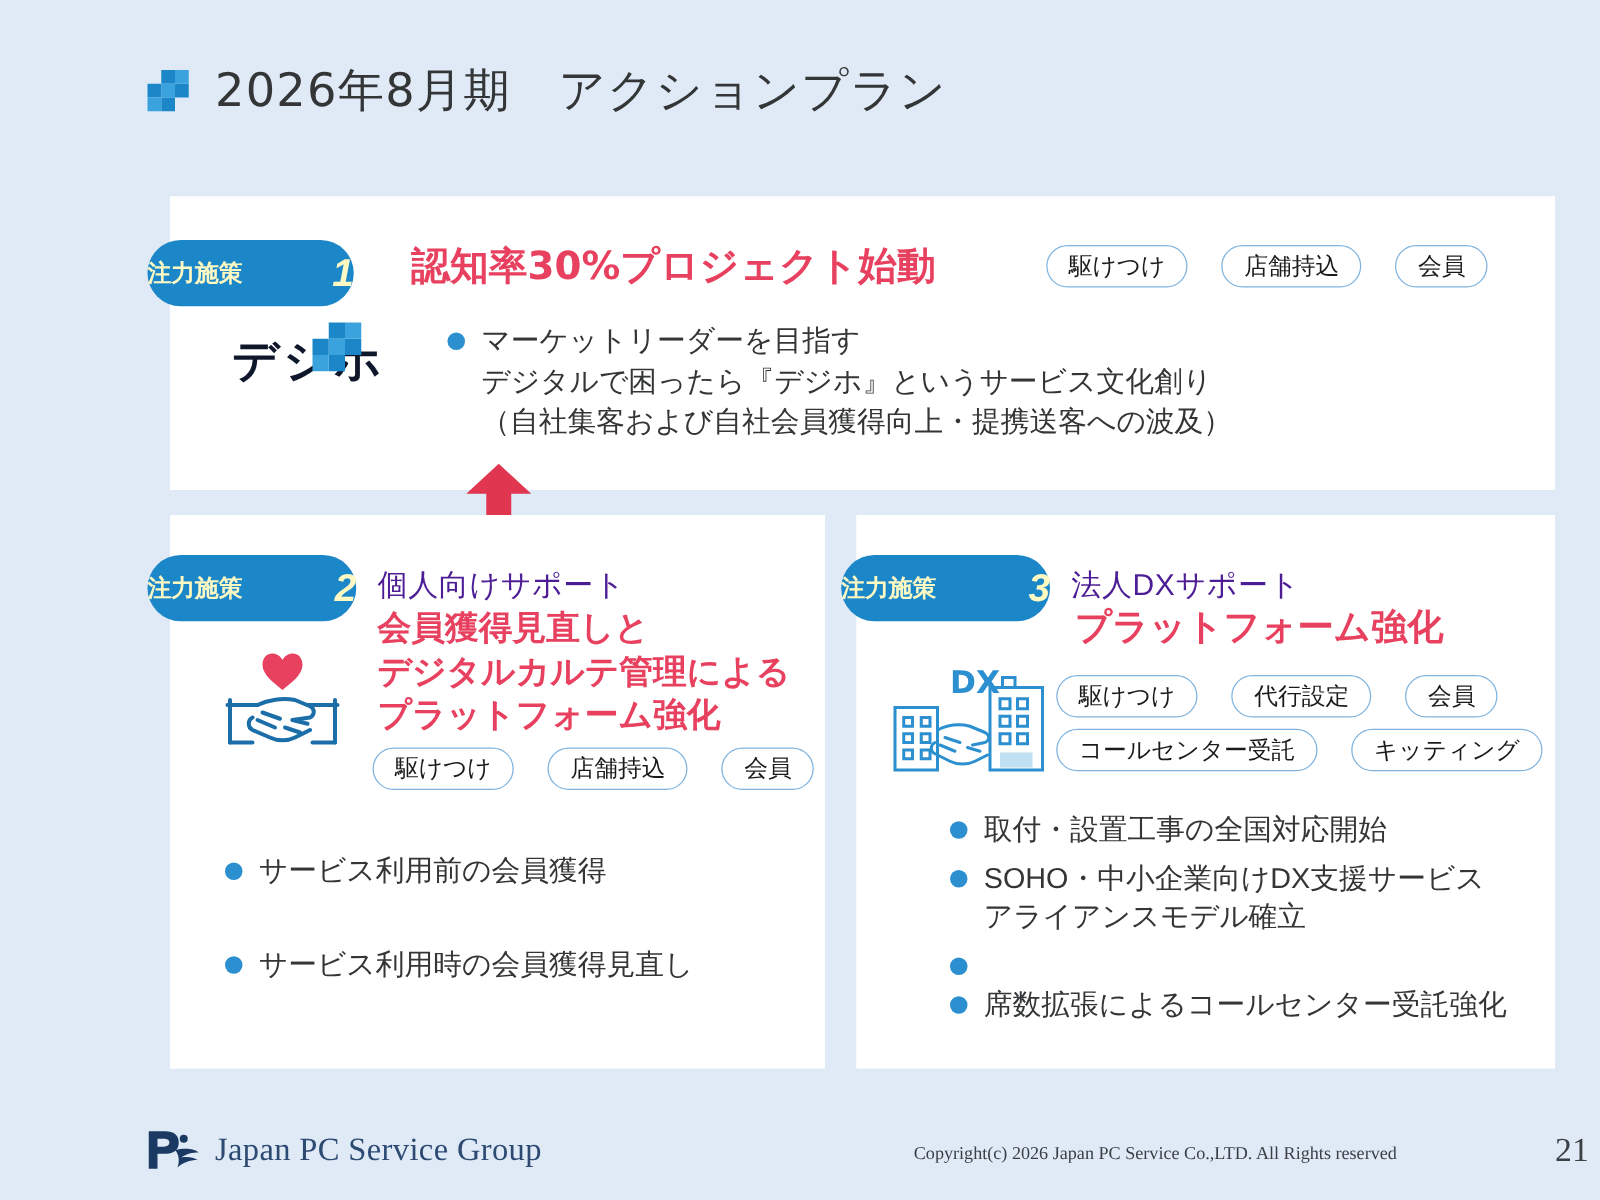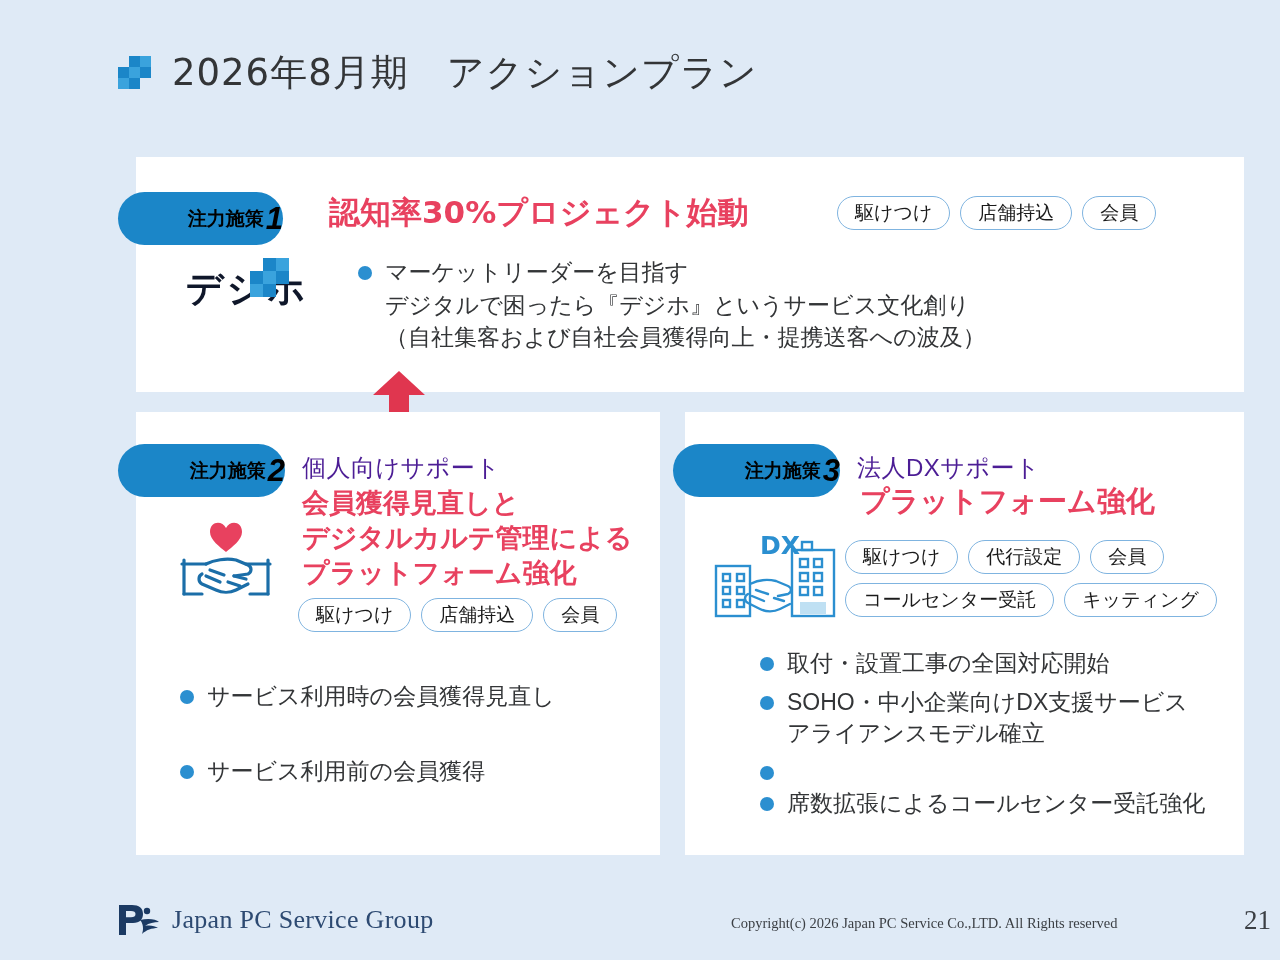--- a/index.html
+++ b/index.html
@@ -21,36 +21,36 @@
   }
 
   
   .panel { position: absolute; background: #ffffff; }
   #panel1 { left: 88px; top: 157px; width: 1108px; height: 235px; }
   #panel2 { left: 88px; top: 412px; width: 524px; height: 443px; }
   #panel3 { left: 637px; top: 412px; width: 559px; height: 443px; }
 
   
   .badge {
-    position: absolute; display: flex; align-items: center; justify-content: flex-end;
-    background: #1b86c8; border-radius: 30px; color: #000000; white-space: nowrap;
+    position: absolute; display: flex; align-items: center; justify-content: space-between;
+    background: #1b86c8; border-radius: 30px; color: #fef9c3; white-space: nowrap;
   }
   .badge .bt { font-weight: bold; font-size: 19px; letter-spacing: 0px; }
   .badge .bn { font-weight: bold; font-style: italic; font-size: 31px; margin-left: 2px; line-height: 1; }
   #badge1 { left: 70px; top: 192px; width: 165px; height: 53px; }
   #badge2 { left: 70px; top: 444px; width: 167px; height: 53px; }
   #badge3 { left: 625px; top: 444px; width: 167px; height: 53px; }
 
   
   .tag {
     display: inline-flex; align-items: center; justify-content: center;
     border: 1.6px solid #7fb4e0; border-radius: 20px; background: #fff;
     color: #1a1a1a; font-size: 19px; height: 34px; padding: 0 17px; white-space: nowrap;
   }
-  .tagrow { display: flex; gap: 10px; }
+  .tagrow { display: flex; gap: 27px; }
 
   
   .big-pink {
     color: #e8415f; font-weight: bold; letter-spacing: 0px;
     font-family: "DejaVu Sans", "Liberation Sans", sans-serif;
   }
   .sub-pink { color: #4c1d95; font-size: 24px; letter-spacing: 0.5px; }
   .body-txt { color: #333537; font-size: 23px; line-height: 1.42; white-space: pre-line; }
   .bullet-dot {
     width: 14px; height: 14px; border-radius: 50%; background: #2b8fd0; flex: none;
@@ -193,25 +193,25 @@
 
   <div class="tagrow" id="p2-tags">
     <span class="tag">駆けつけ</span>
     <span class="tag">店舗持込</span>
     <span class="tag">会員</span>
   </div>
 
   <div id="p2-bullets">
     <div class="bullet">
       <span class="bullet-dot"></span>
+      <span class="btxt">サービス利用前の会員獲得</span>
+    </div>
+    <div class="bullet">
+      <span class="bullet-dot"></span>
       <span class="btxt">サービス利用時の会員獲得見直し</span>
-    </div>
-    <div class="bullet">
-      <span class="bullet-dot"></span>
-      <span class="btxt">サービス利用前の会員獲得</span>
     </div>
   </div>
 
   <div class="panel" id="panel3"></div>
 
   <div class="badge" id="badge3">
     <span class="bt">注力施策</span>
     <span class="bn">3</span>
   </div>
 

